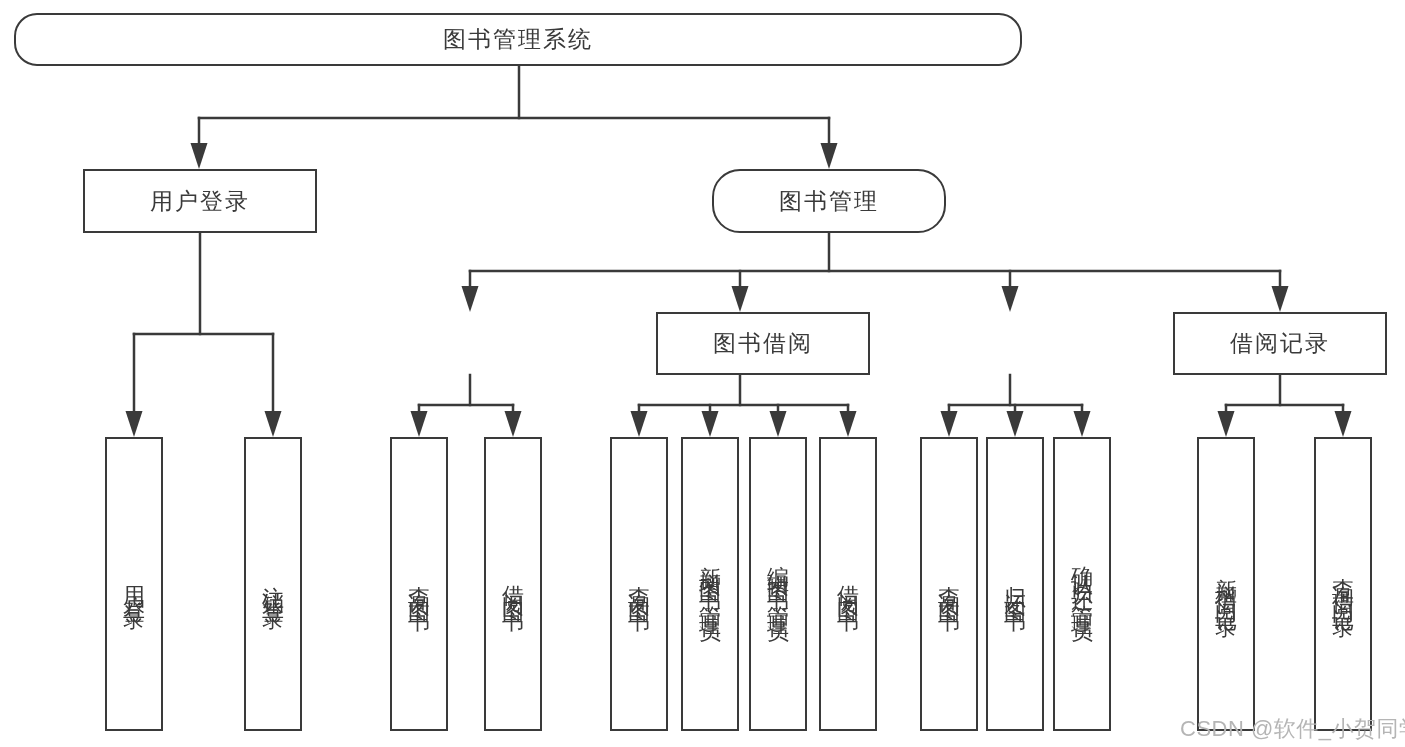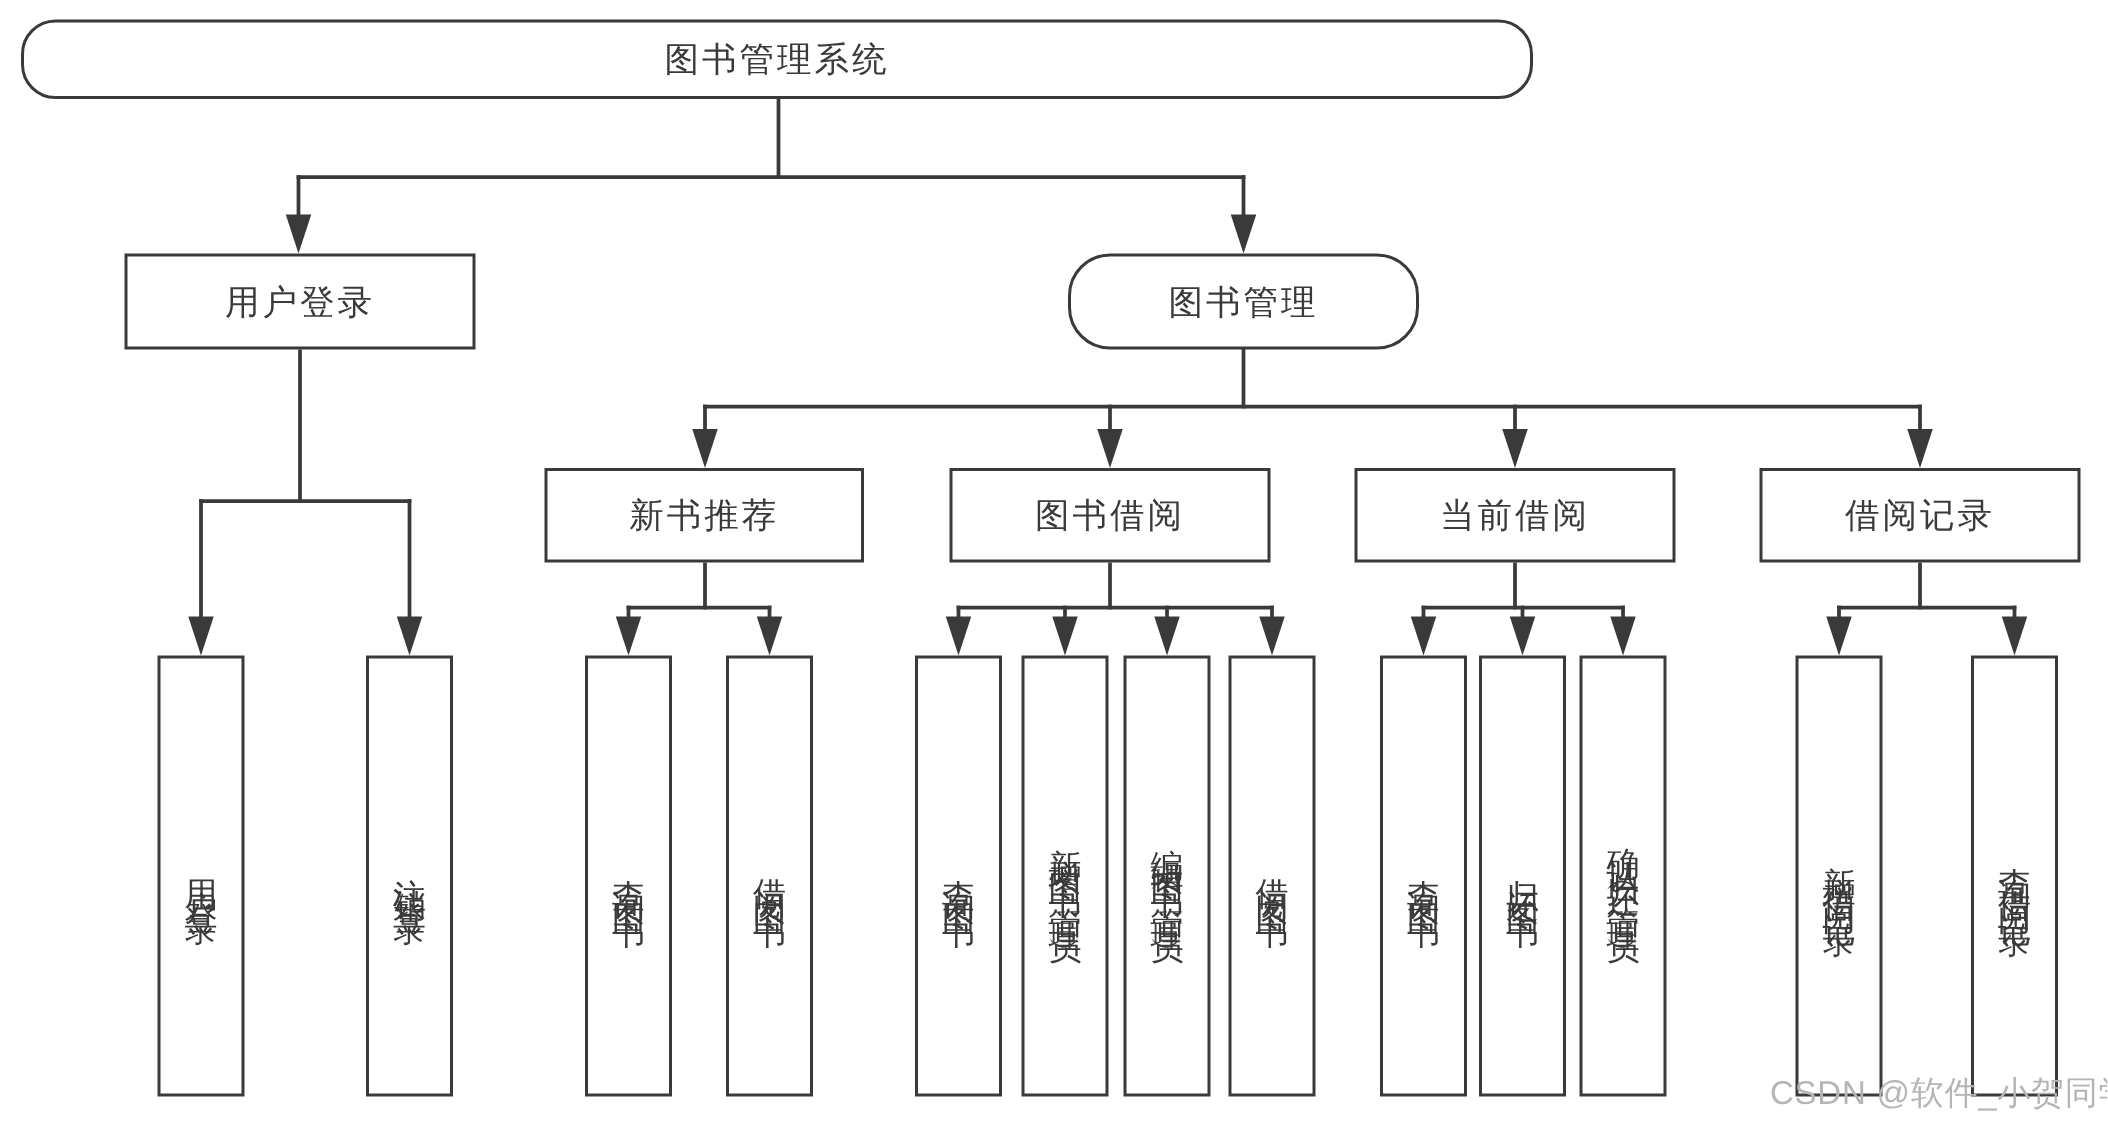--- a/index.html
+++ b/index.html
@@ -138,28 +138,22 @@
     <span>图书管理系统</span>
   </div>
 
   <div class="hbox" style="left:83px; top:169px; width:234px; height:64px;">
     <span>用户登录</span>
   </div>
   <div class="hbox" style="left:712px; top:169px; width:234px; height:64px;border-radius:28px;">
     <span>图书管理</span>
   </div>
 
-  <div class="hbox" style="left:363px; top:312px; width:213px; height:63px;">
-    <span>新书推荐</span>
-  </div>
-  <div class="hbox" style="left:633px; top:312px; width:214px; height:63px;">
+  <div class="hbox" style="left:656px; top:312px; width:214px; height:63px;">
     <span>图书借阅</span>
-  </div>
-  <div class="hbox" style="left:903px; top:312px; width:214px; height:63px;">
-    <span>当前借阅</span>
   </div>
   <div class="hbox" style="left:1173px; top:312px; width:214px; height:63px;">
     <span>借阅记录</span>
   </div>
 
   <div class="vbox" style="left:105px;">
     <span class="vtext">用户登录</span>
   </div>
   <div class="vbox" style="left:244px;">
     <span class="vtext">注销登录</span>

